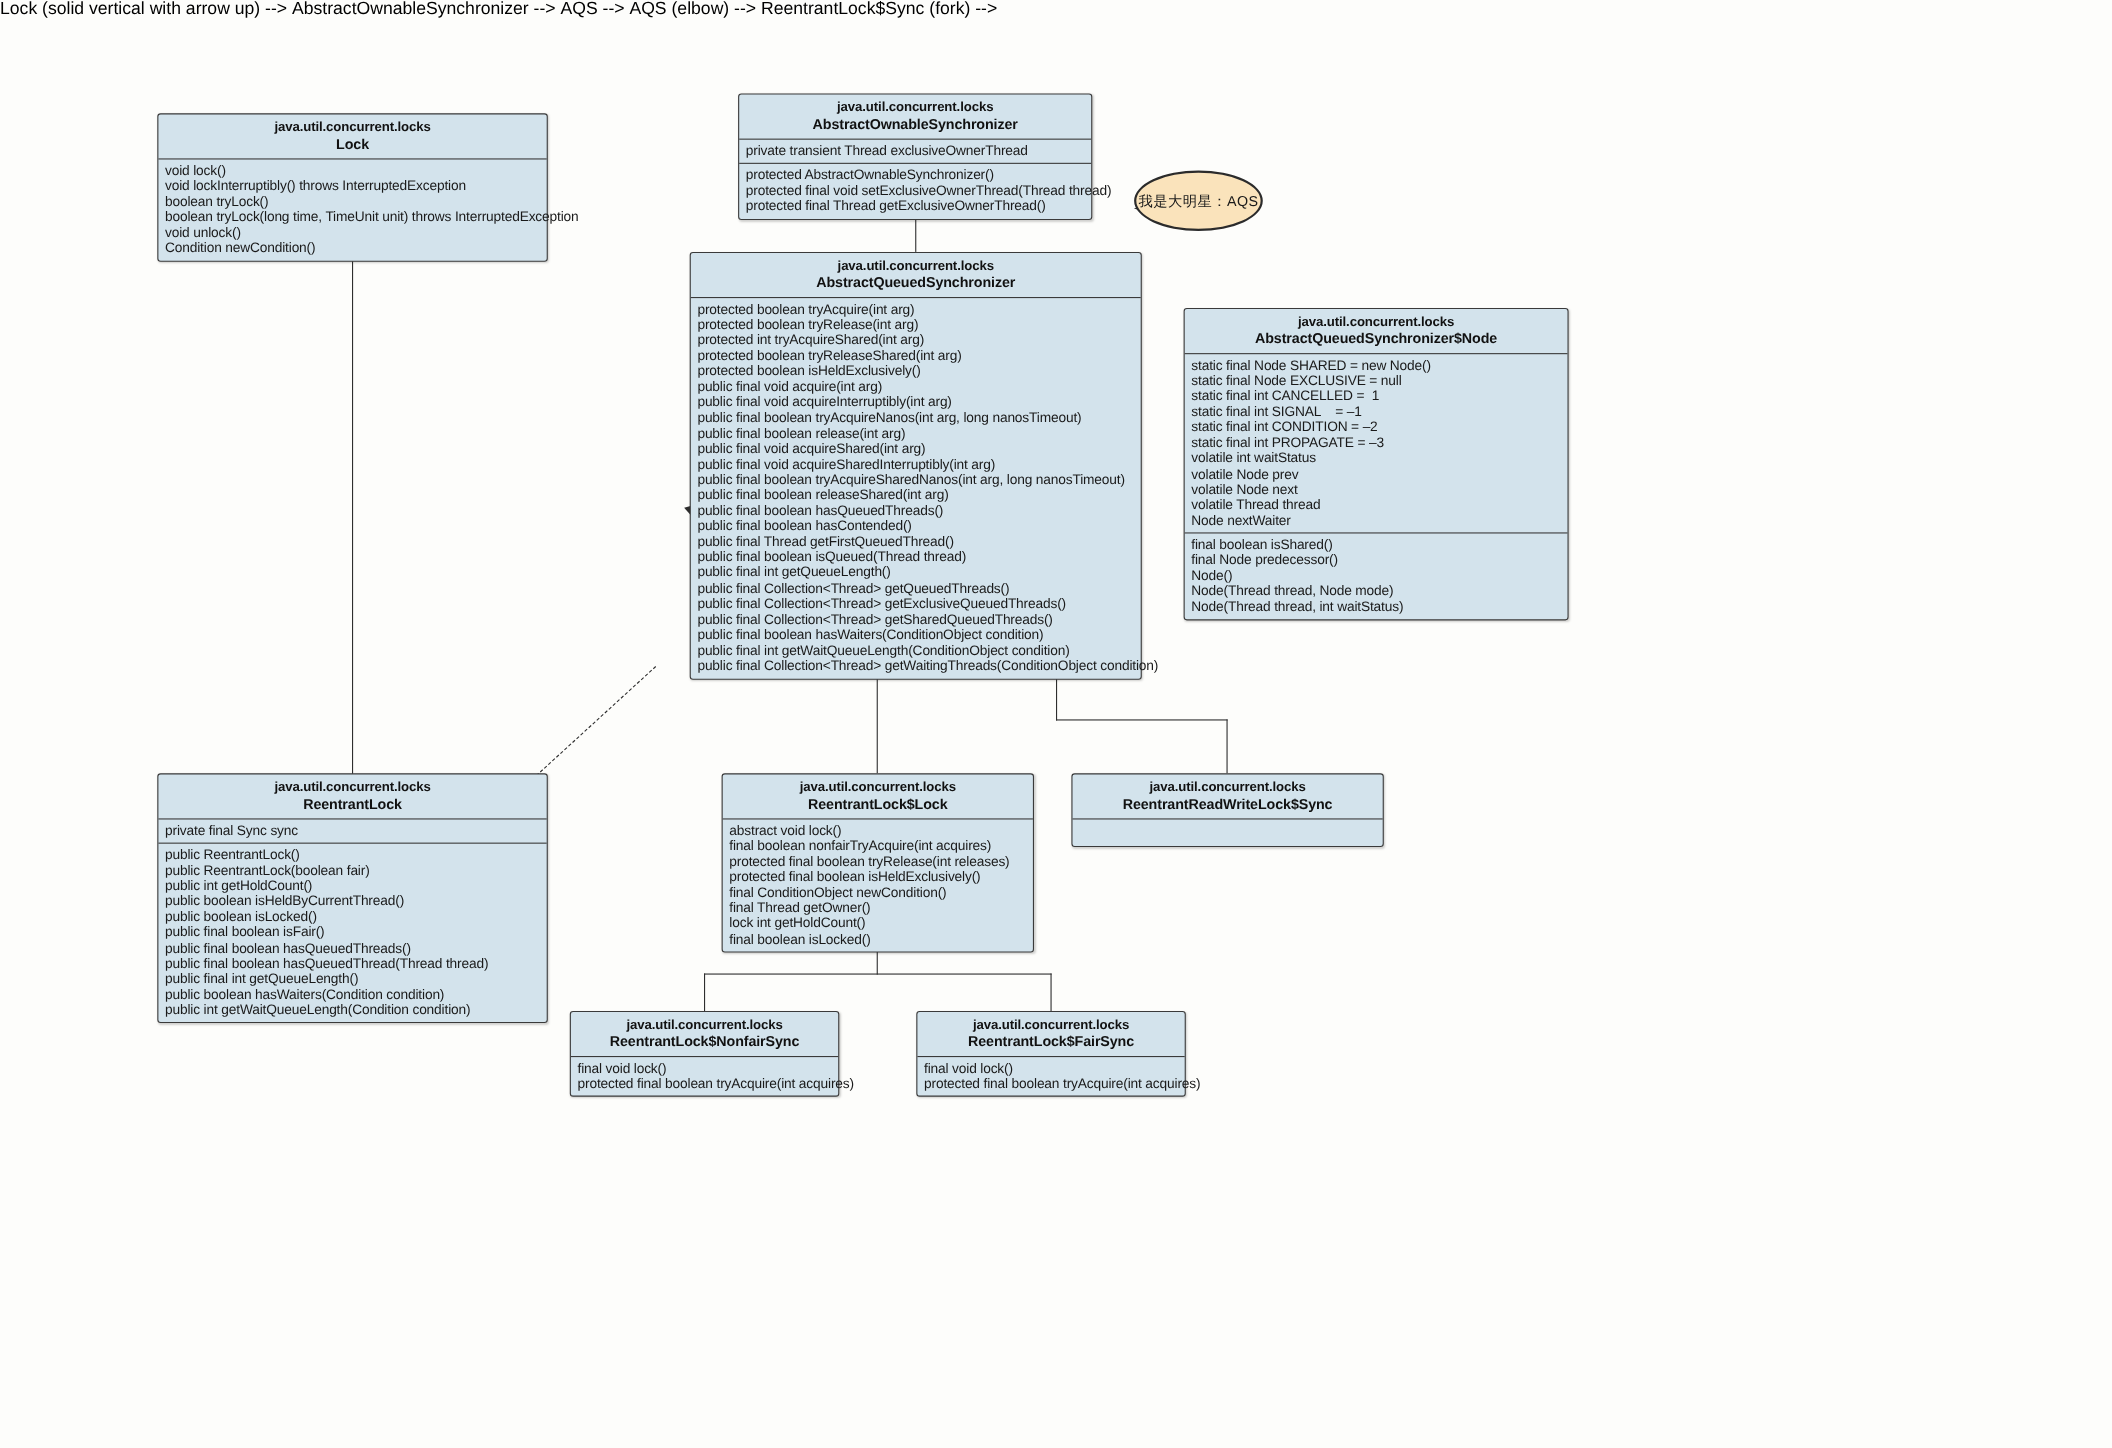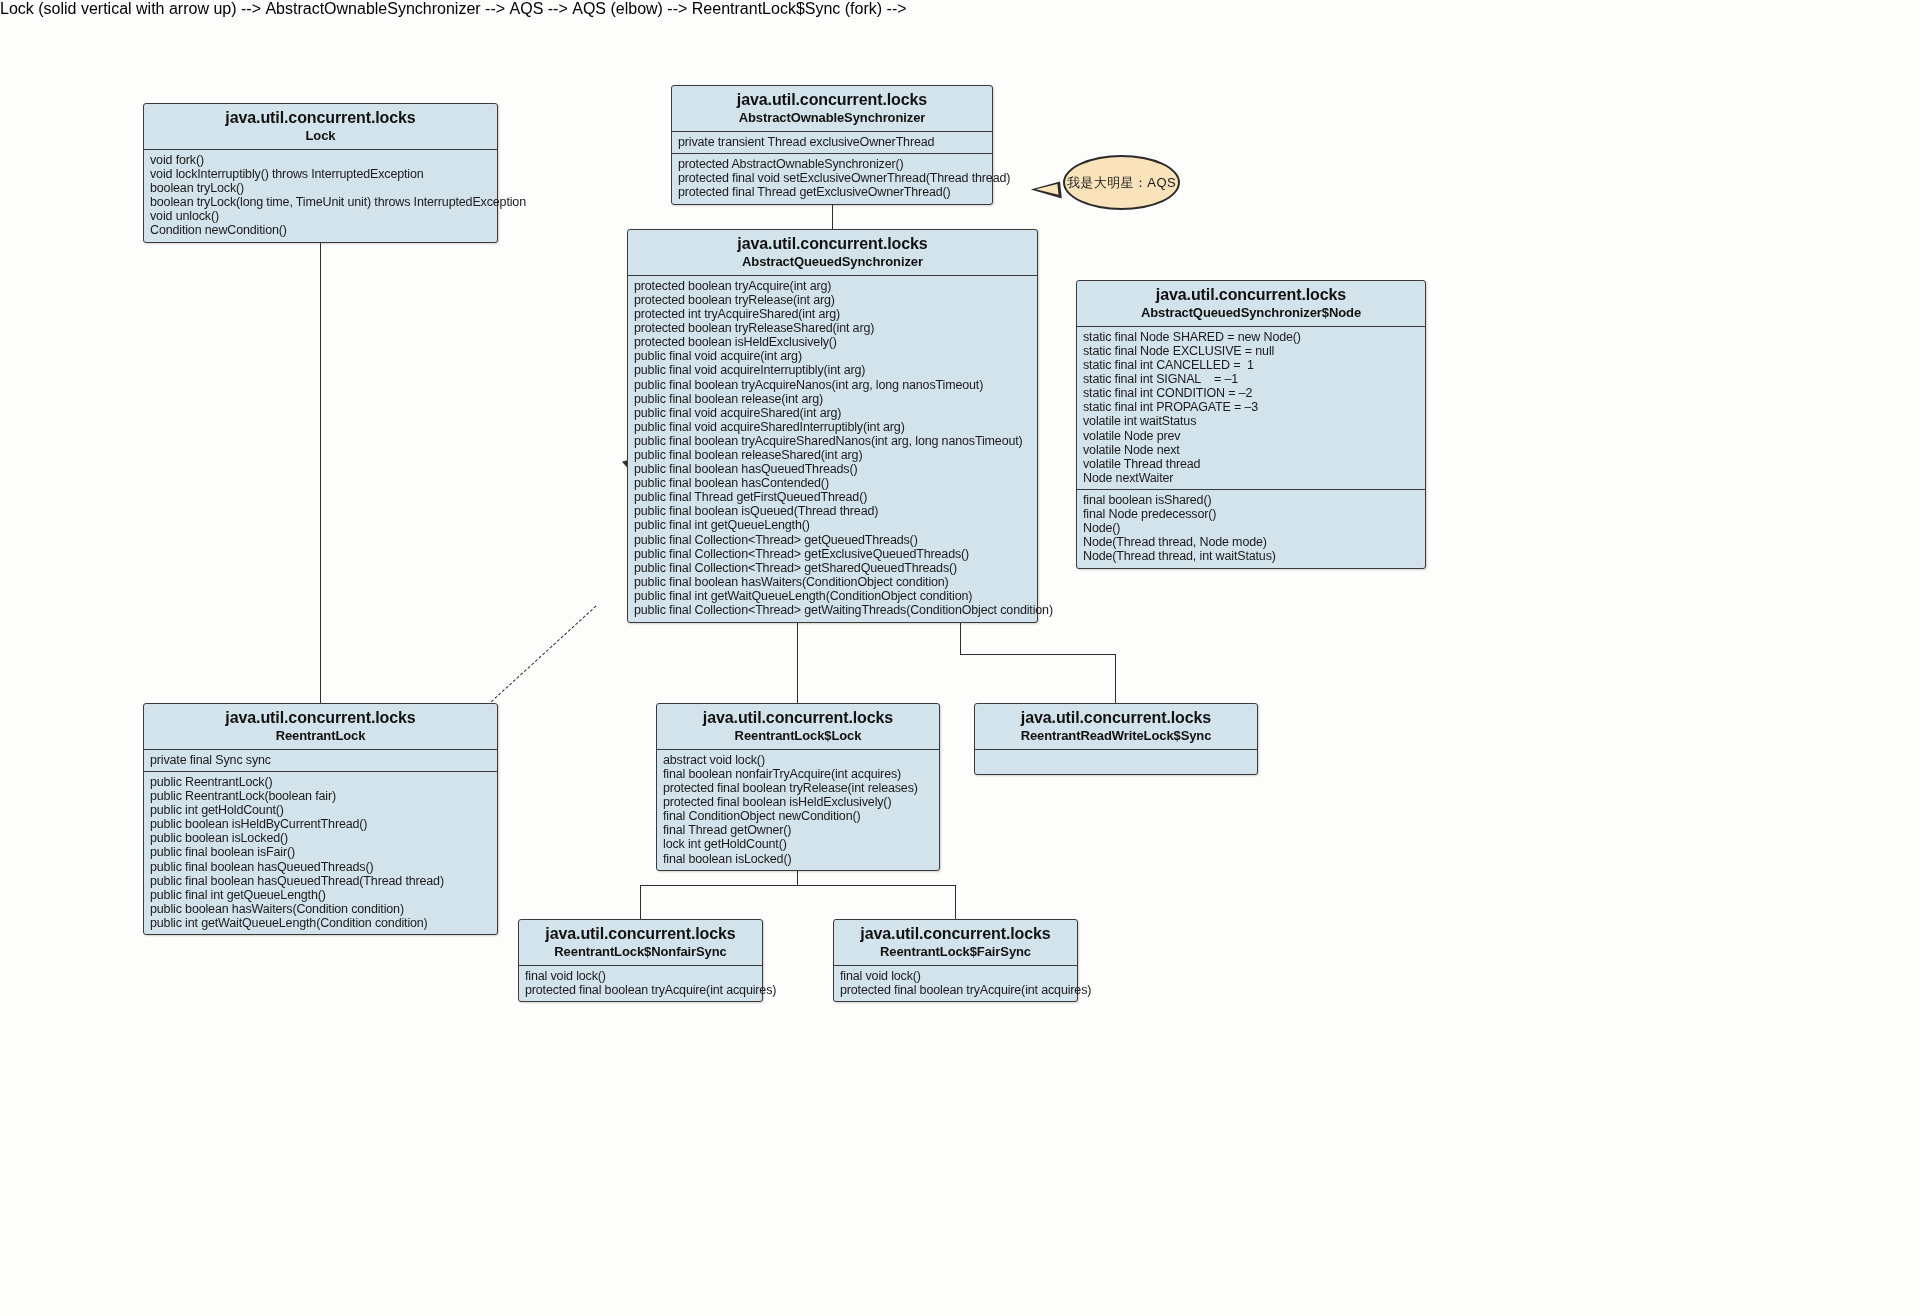--- a/index.html
+++ b/index.html
@@ -26,21 +26,21 @@
     box-shadow: 1px 1px 2px rgba(0,0,0,0.18);
   }
   .uml-header {
     text-align: center;
     padding: 4px 6px 5px 6px;
     border-bottom: 1.5px solid #3a3a3a;
     line-height: 1.25;
   }
   .uml-pkg {
     display: block;
-    font-size: 16px;
+    font-size: 12px;
     font-weight: bold;
     color: #111;
     letter-spacing: -0.1px;
   }
   .uml-cls {
     display: block;
     font-size: 13px;
     font-weight: bold;
     color: #111;
     letter-spacing: -0.1px;
@@ -94,21 +94,20 @@
     background: #fae3bb;
     border: 2.4px solid #2b2b2b;
     border-radius: 50% / 50%;
     display: flex;
     align-items: center;
     justify-content: center;
     text-align: center;
     font-size: 13px;
     color: #1a1a1a;
     letter-spacing: 0.4px;
-    margin-left: 32px;
   }
   .bubble-tail {
     position: absolute;
     width: 0; height: 0;
     border-top: 5px solid transparent;
     border-bottom: 12px solid transparent;
     border-right: 30px solid #2b2b2b;
     transform: rotate(-6deg);
   }
   .bubble-tail-inner {
@@ -179,21 +178,21 @@
 
   
 
   
   <div class="uml-box" style="left:143px; top:103px; width:355px;">
     <div class="uml-header">
       <span class="uml-pkg">java.util.concurrent.locks</span>
       <span class="uml-cls">Lock</span>
     </div>
     <div class="uml-section">
-      <div class="uml-line">void fork()</div>
+      <div class="uml-line">void lock()</div>
       <div class="uml-line">void lockInterruptibly() throws InterruptedException</div>
       <div class="uml-line">boolean tryLock()</div>
       <div class="uml-line">boolean tryLock(long time, TimeUnit unit) throws InterruptedException</div>
       <div class="uml-line">void unlock()</div>
       <div class="uml-line">Condition newCondition()</div>
     </div>
   </div>
 
   
   <div class="uml-box" style="left:671px; top:85px; width:322px;">

